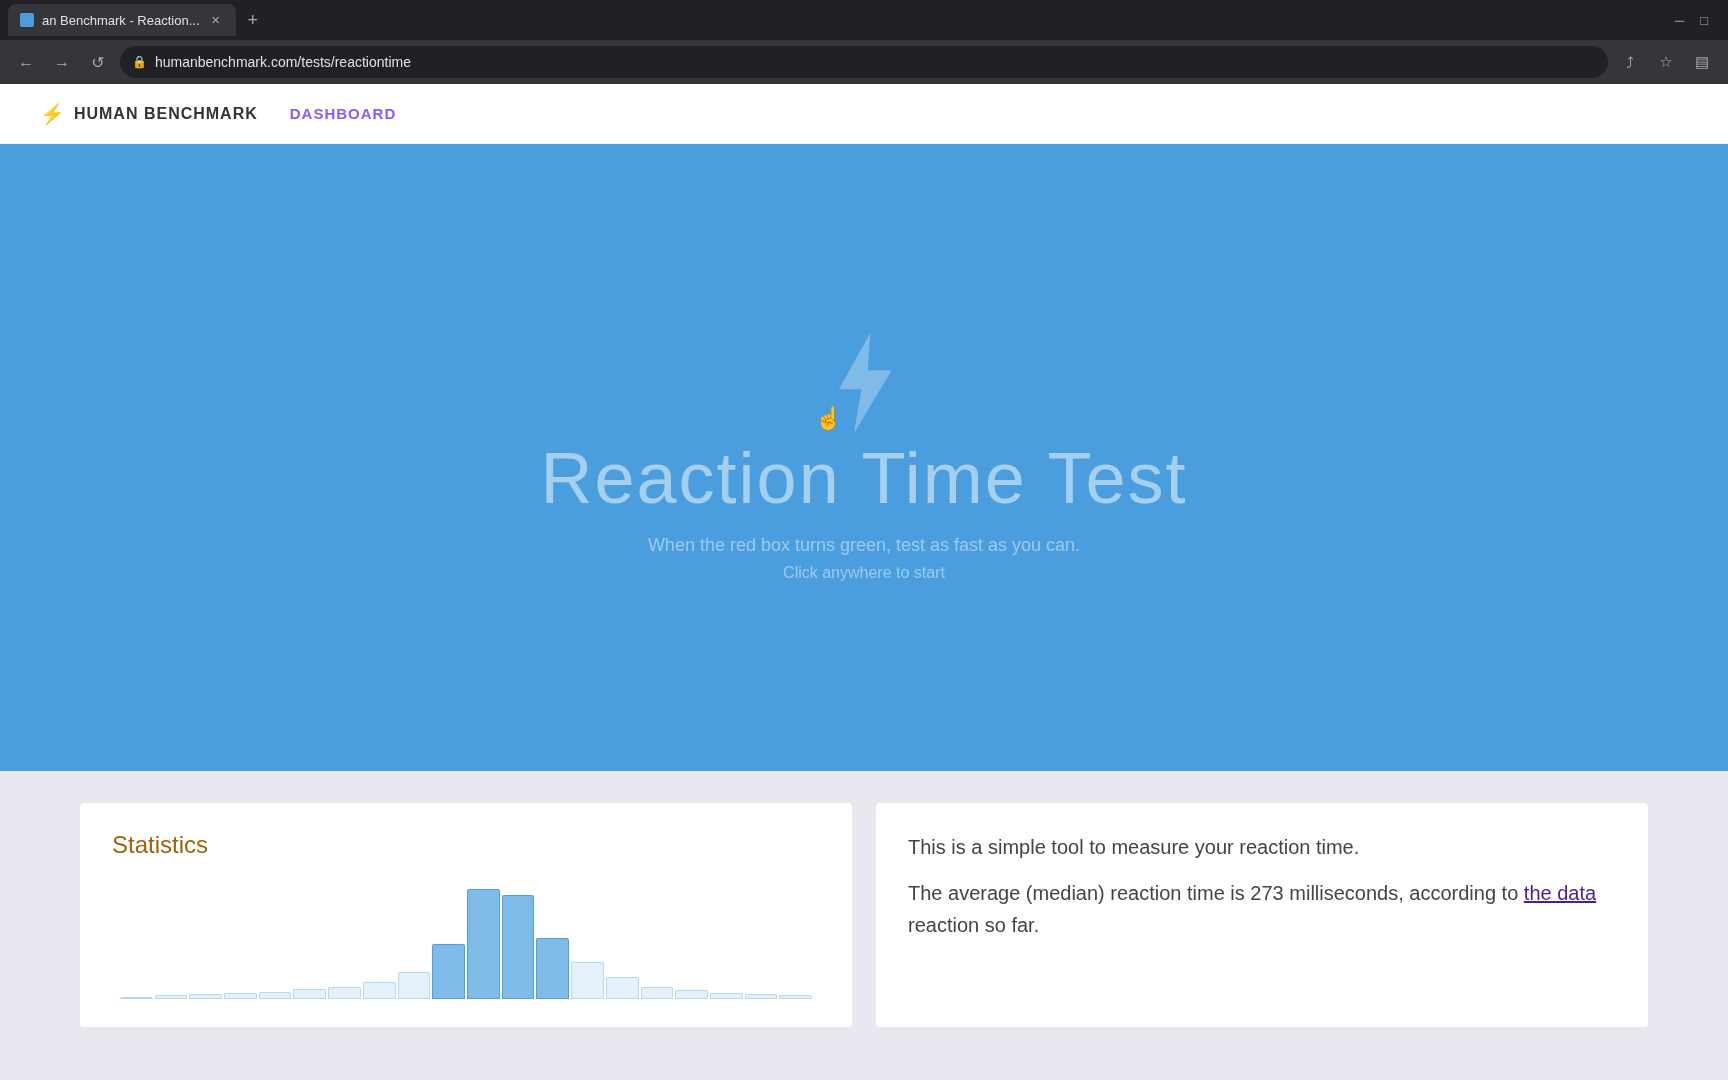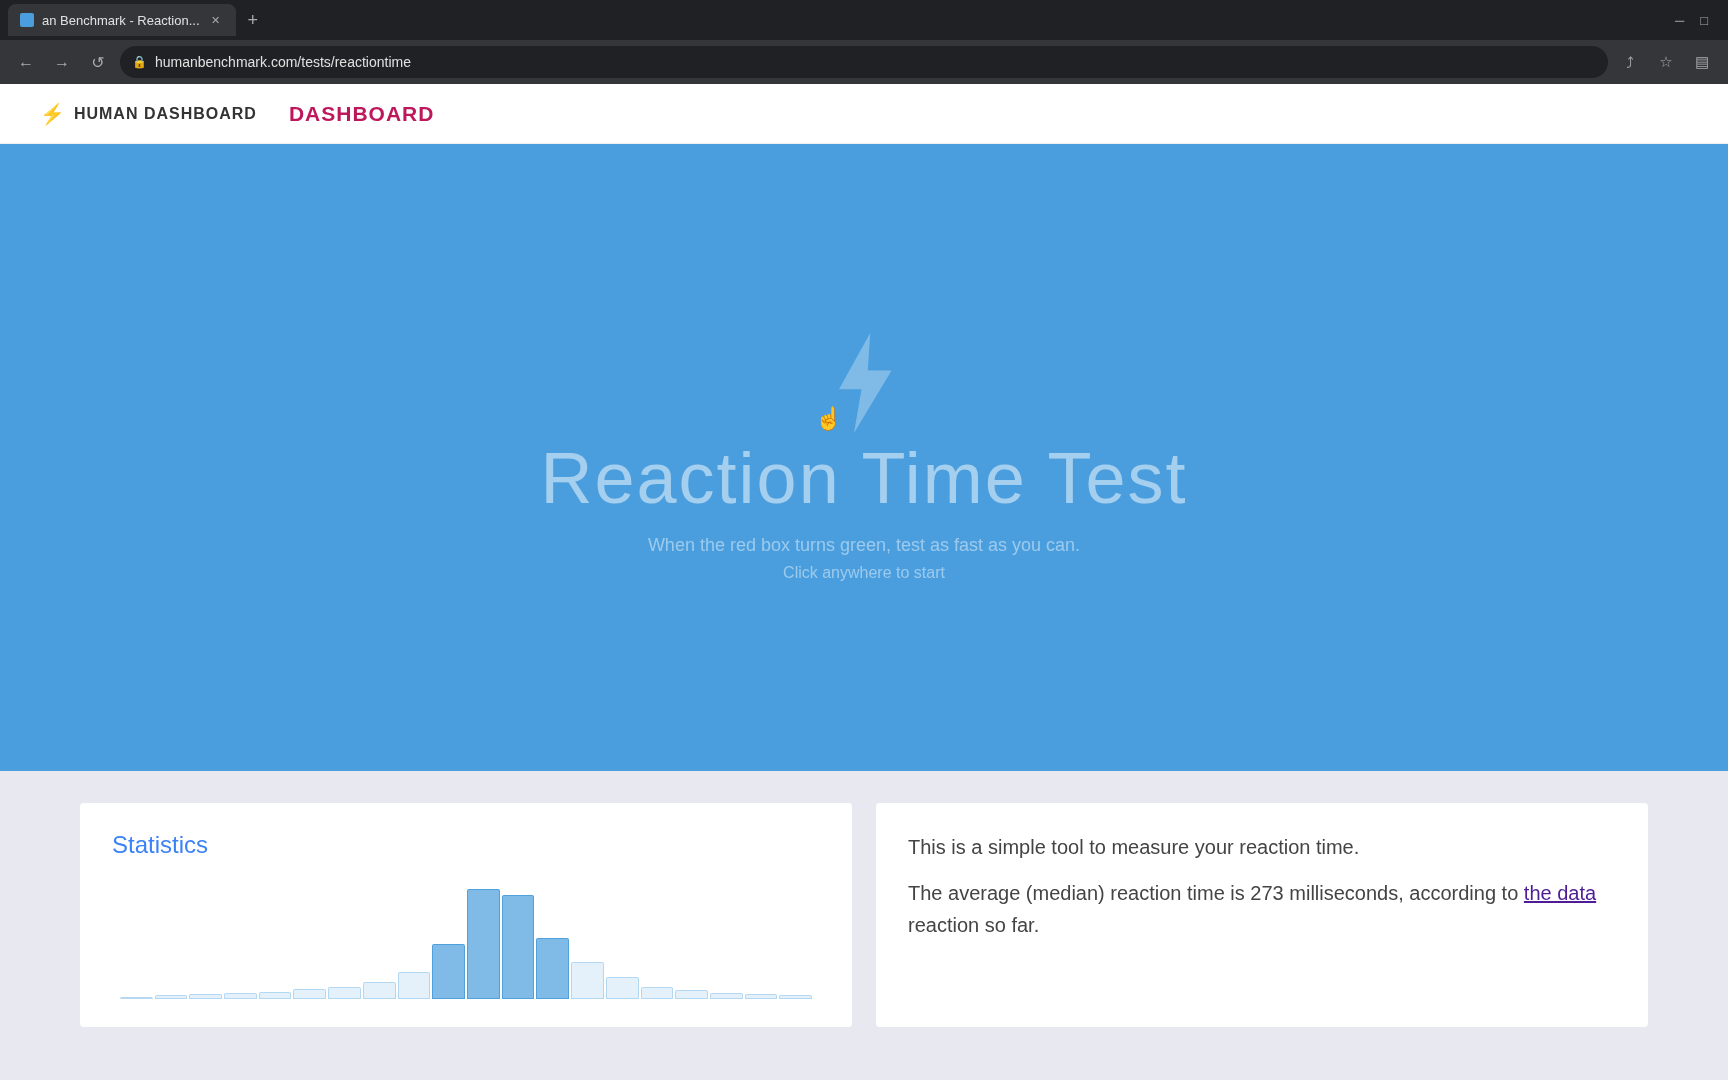--- a/index.html
+++ b/index.html
@@ -144,23 +144,23 @@
       color: #333;
       text-decoration: none;
       cursor: pointer;
     }
     .nav-logo-icon {
       color: #c0c0c0;
       font-size: 20px;
     }
     .nav-link {
       font-weight: 700;
-      font-size: 21px;
+      font-size: 15px;
       letter-spacing: 1px;
-      color: #be185d;
+      color: #8b5cf6;
       text-decoration: none;
       cursor: pointer;
     }
 
     
     .hero {
       background: #4a9ede;
       width: 100%;
       height: 627px;
       display: flex;
@@ -203,21 +203,21 @@
     }
     .card {
       background: #fff;
       border-radius: 4px;
       padding: 28px 32px;
       flex: 1;
     }
     .card-title {
       font-size: 24px;
       font-weight: 400;
-      color: #3b82f6;
+      color: #a16207;
       margin-bottom: 20px;
     }
     .card-text {
       font-size: 20px;
       color: #444;
       line-height: 1.6;
       margin-bottom: 14px;
     }
     .card-link {
       color: #4c1d95;
@@ -279,21 +279,21 @@
       <div class="toolbar-action-btn">⤴</div>
       <div class="toolbar-action-btn">☆</div>
       <div class="toolbar-action-btn">▤</div>
     </div>
   </div>
 </div>
 
 <nav class="page-nav">
   <div class="nav-logo">
     <span class="nav-logo-icon">⚡</span>
-    <span>HUMAN DASHBOARD</span>
+    <span>HUMAN BENCHMARK</span>
   </div>
   <a class="nav-link">DASHBOARD</a>
 </nav>
 
 <div class="hero">
   <div>
     <svg class="lightning-svg" viewBox="0 0 60 80" fill="rgba(255,255,255,0.6)" xmlns="http://www.w3.org/2000/svg">
       <polygon points="35,0 10,45 28,45 22,80 52,30 33,30"></polygon>
     </svg>
   </div>

